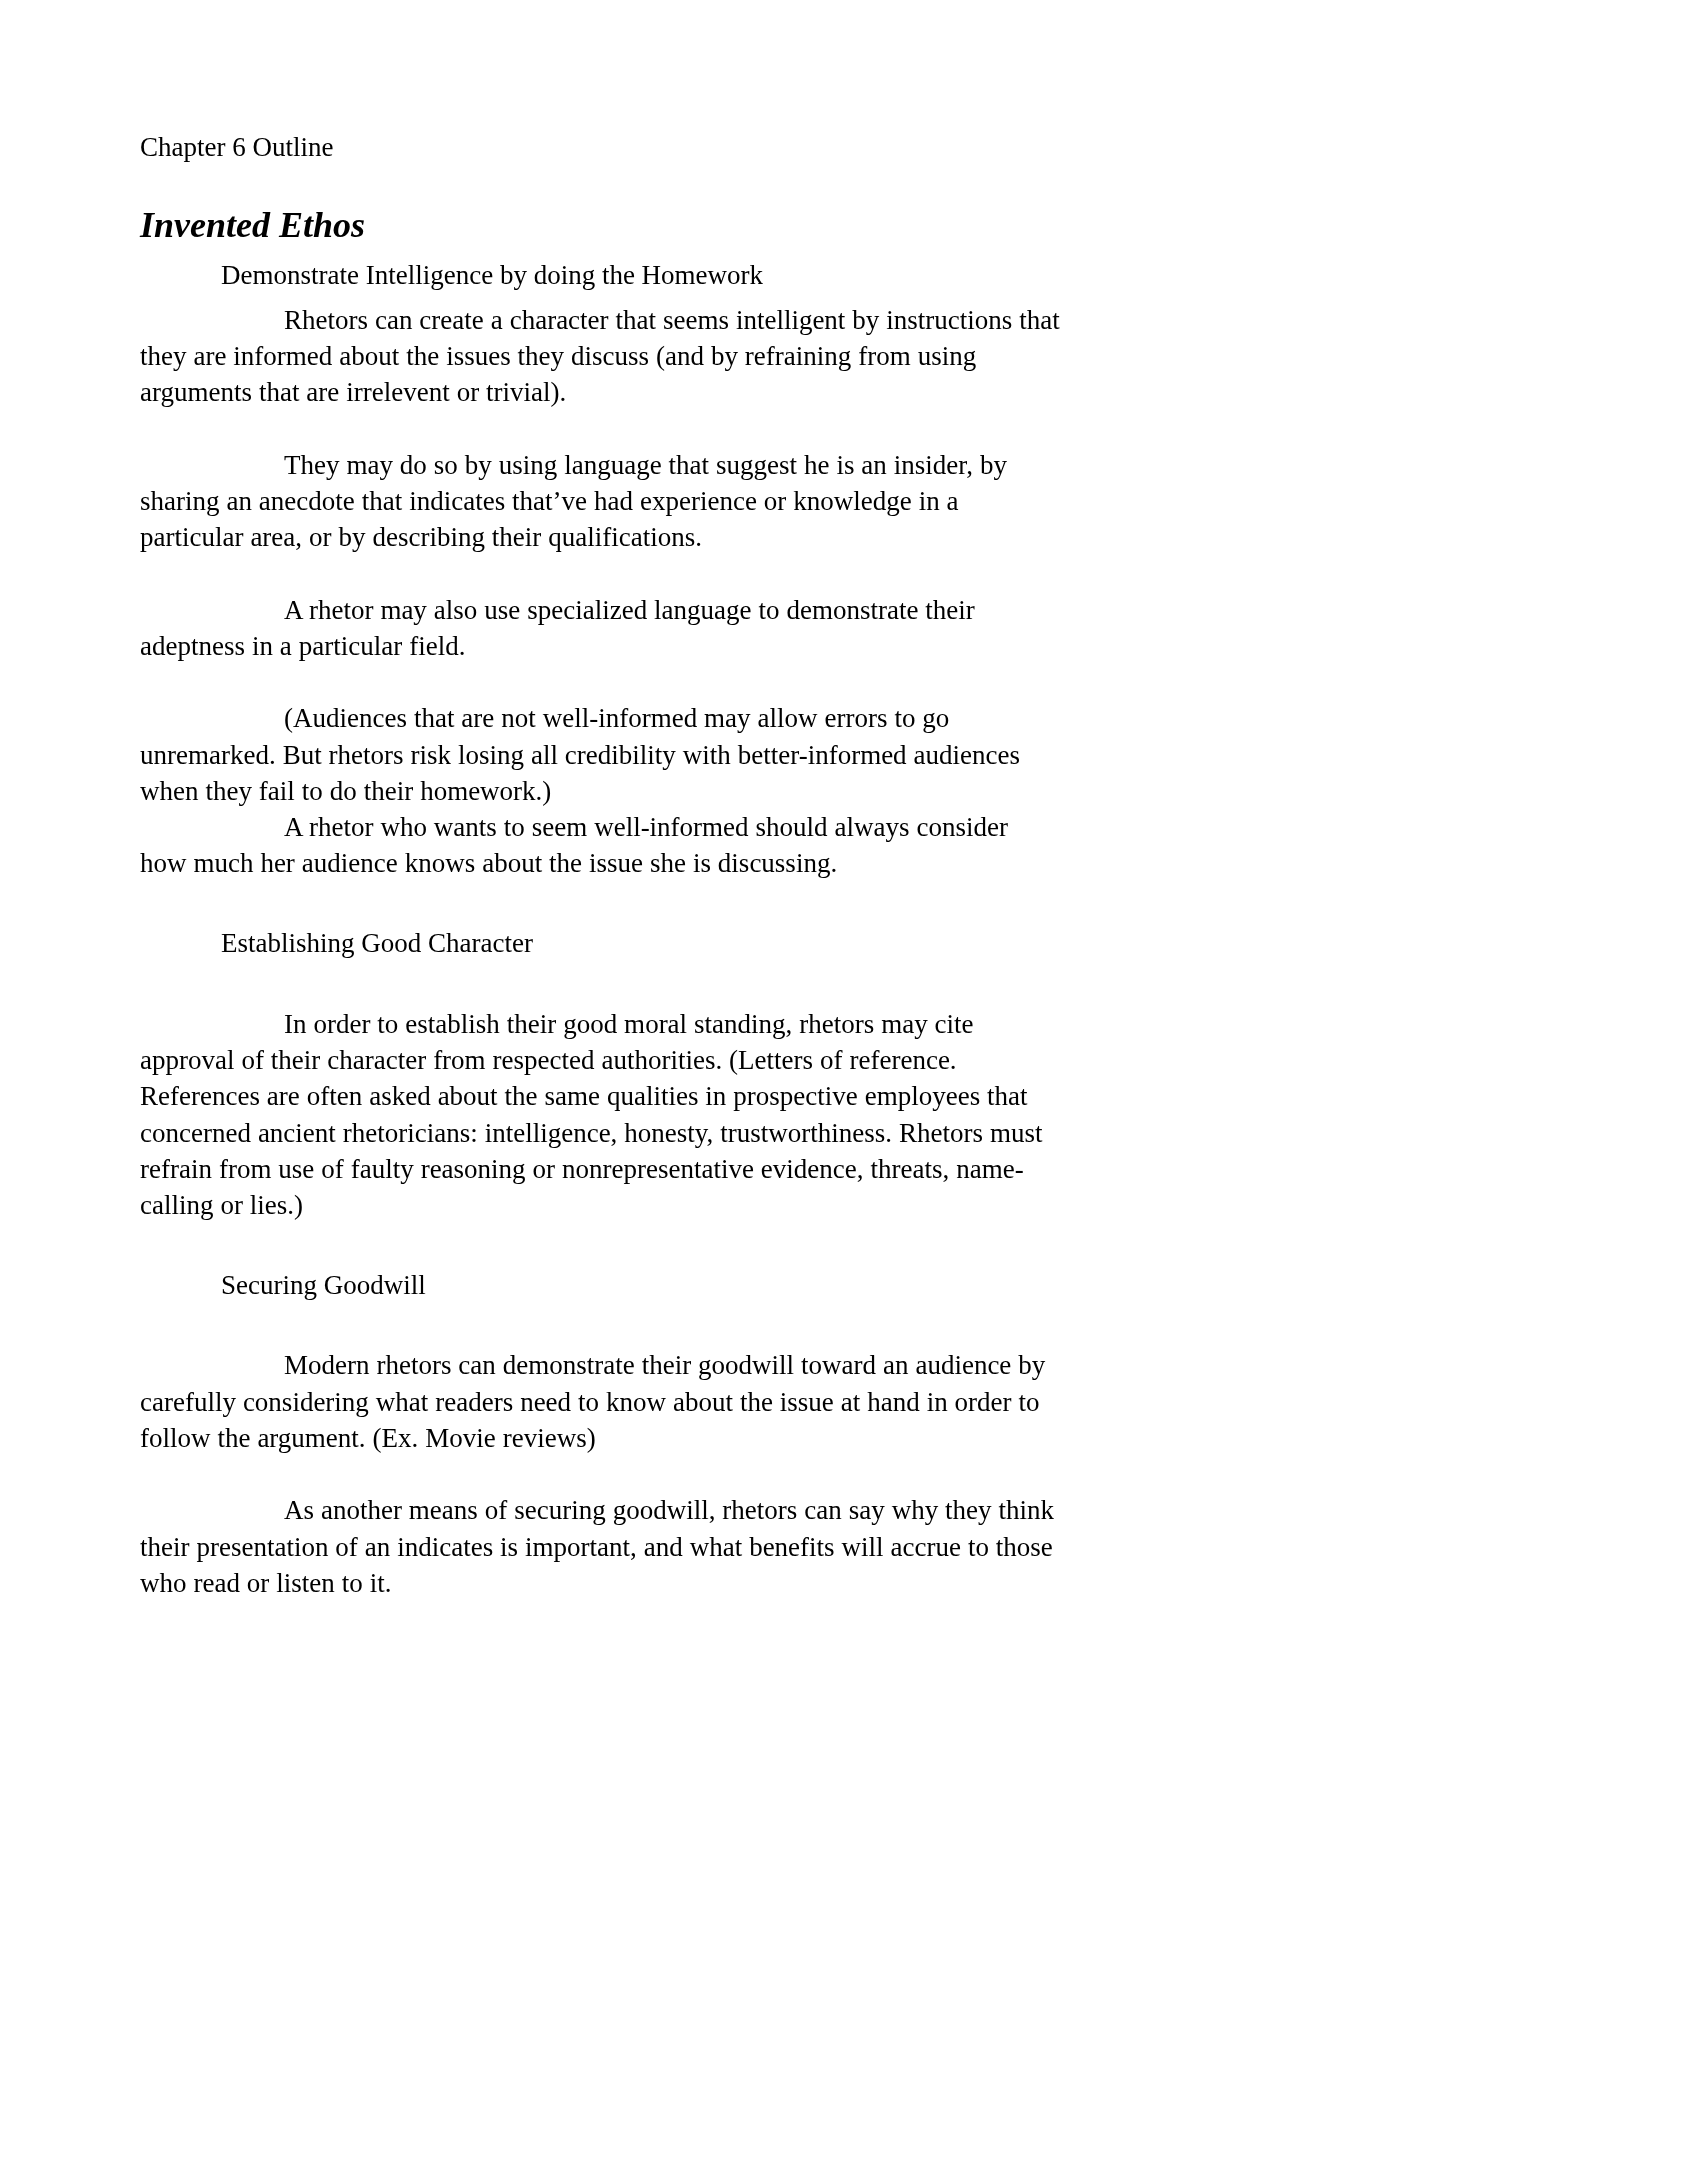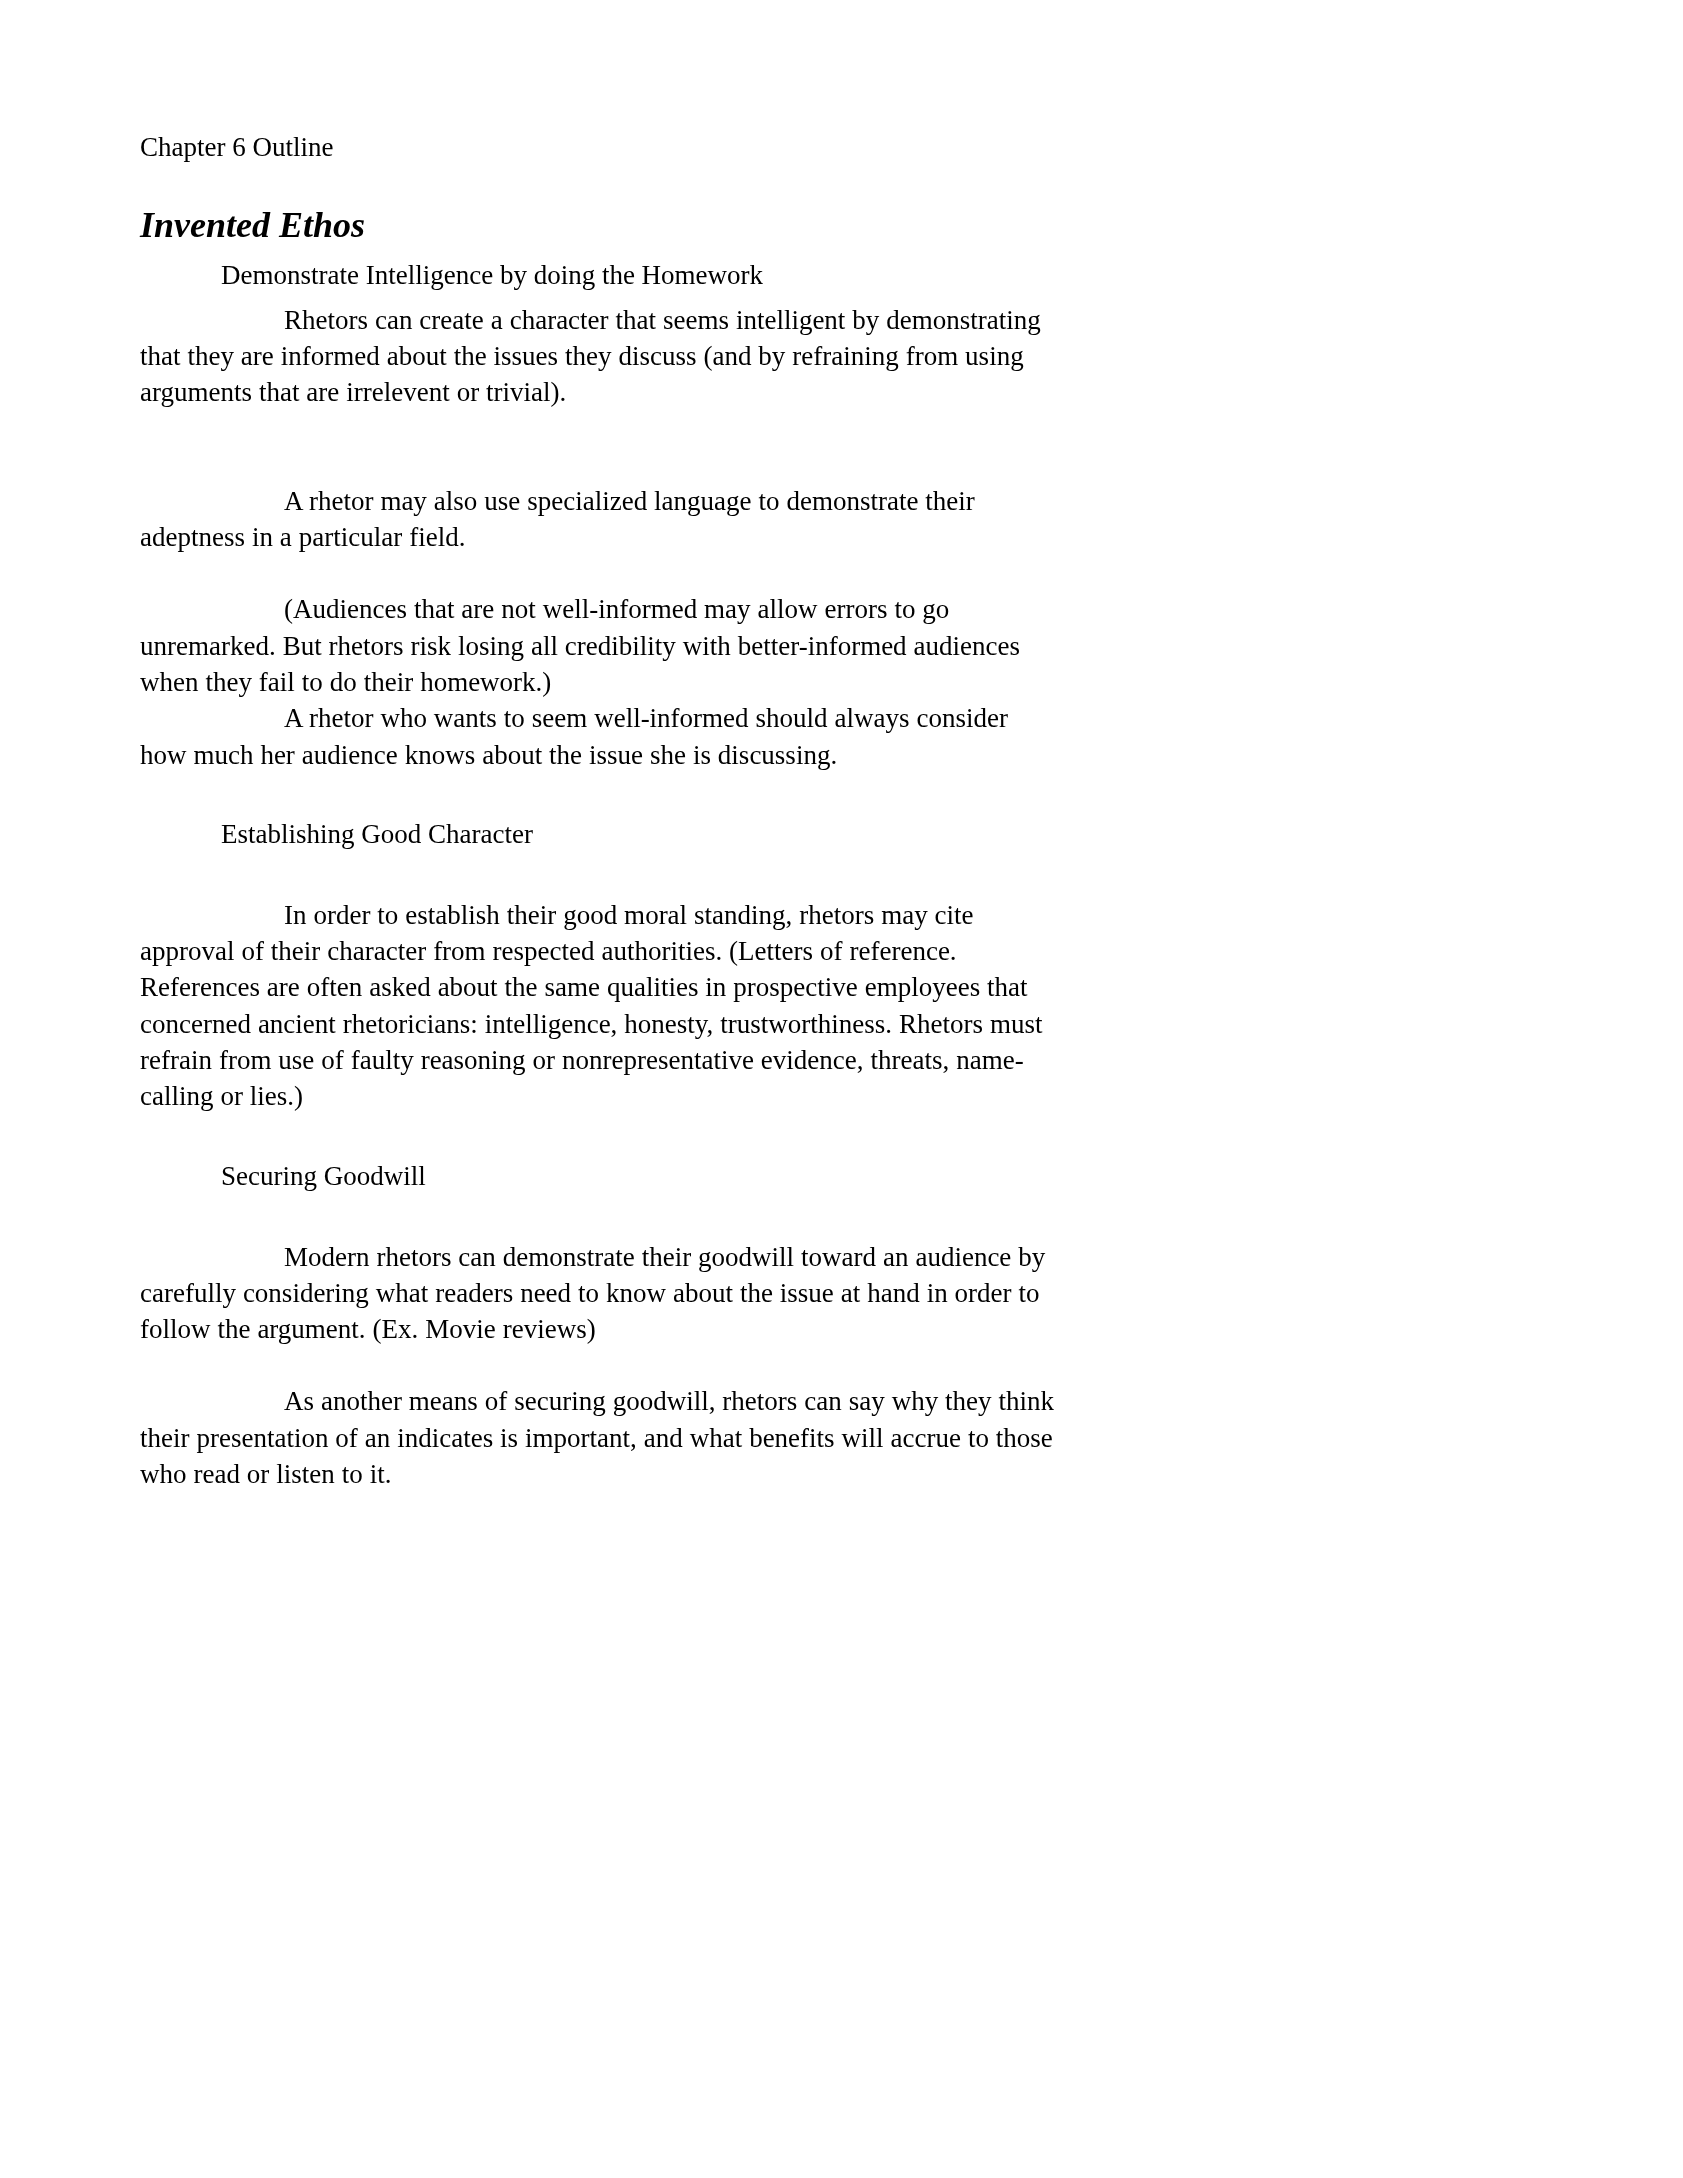--- a/index.html
+++ b/index.html
@@ -68,24 +68,25 @@
   <div class="doc-body">
 
     <p class="doc-title">Chapter 6 Outline</p>
 
     <div class="spacer-line"></div>
 
     <p class="section-heading">Invented Ethos</p>
 
     <p class="sub-heading">Demonstrate Intelligence by doing the Homework</p>
 
-    <p class="para">Rhetors can create a character that seems intelligent by demonstrating that they are informed about the issues they discuss (and by refraining from using arguments that are irrelevent or trivial).</p>
+    <p class="para">Rhetors can create a character that seems intelligent by instructions that they are informed about the issues they discuss (and by refraining from using arguments that are irrelevent or trivial).</p>
 
     <div class="spacer-line"></div>
 
+    <p class="para">They may do so by using language that suggest he is an insider, by sharing an anecdote that indicates that’ve had experience or knowledge in a particular area, or by describing their qualifications.</p>
 
     <div class="spacer-line"></div>
 
     <p class="para">A rhetor may also use specialized language to demonstrate their adeptness in a particular field.</p>
 
     <div class="spacer-line"></div>
 
     <p class="para">(Audiences that are not well-informed may allow errors to go unremarked.  But rhetors risk losing all credibility with better-informed audiences when they fail to do their homework.)</p>
 
     <p class="para">A rhetor who wants to seem well-informed should always consider how much her audience knows about the issue she is discussing.</p>

